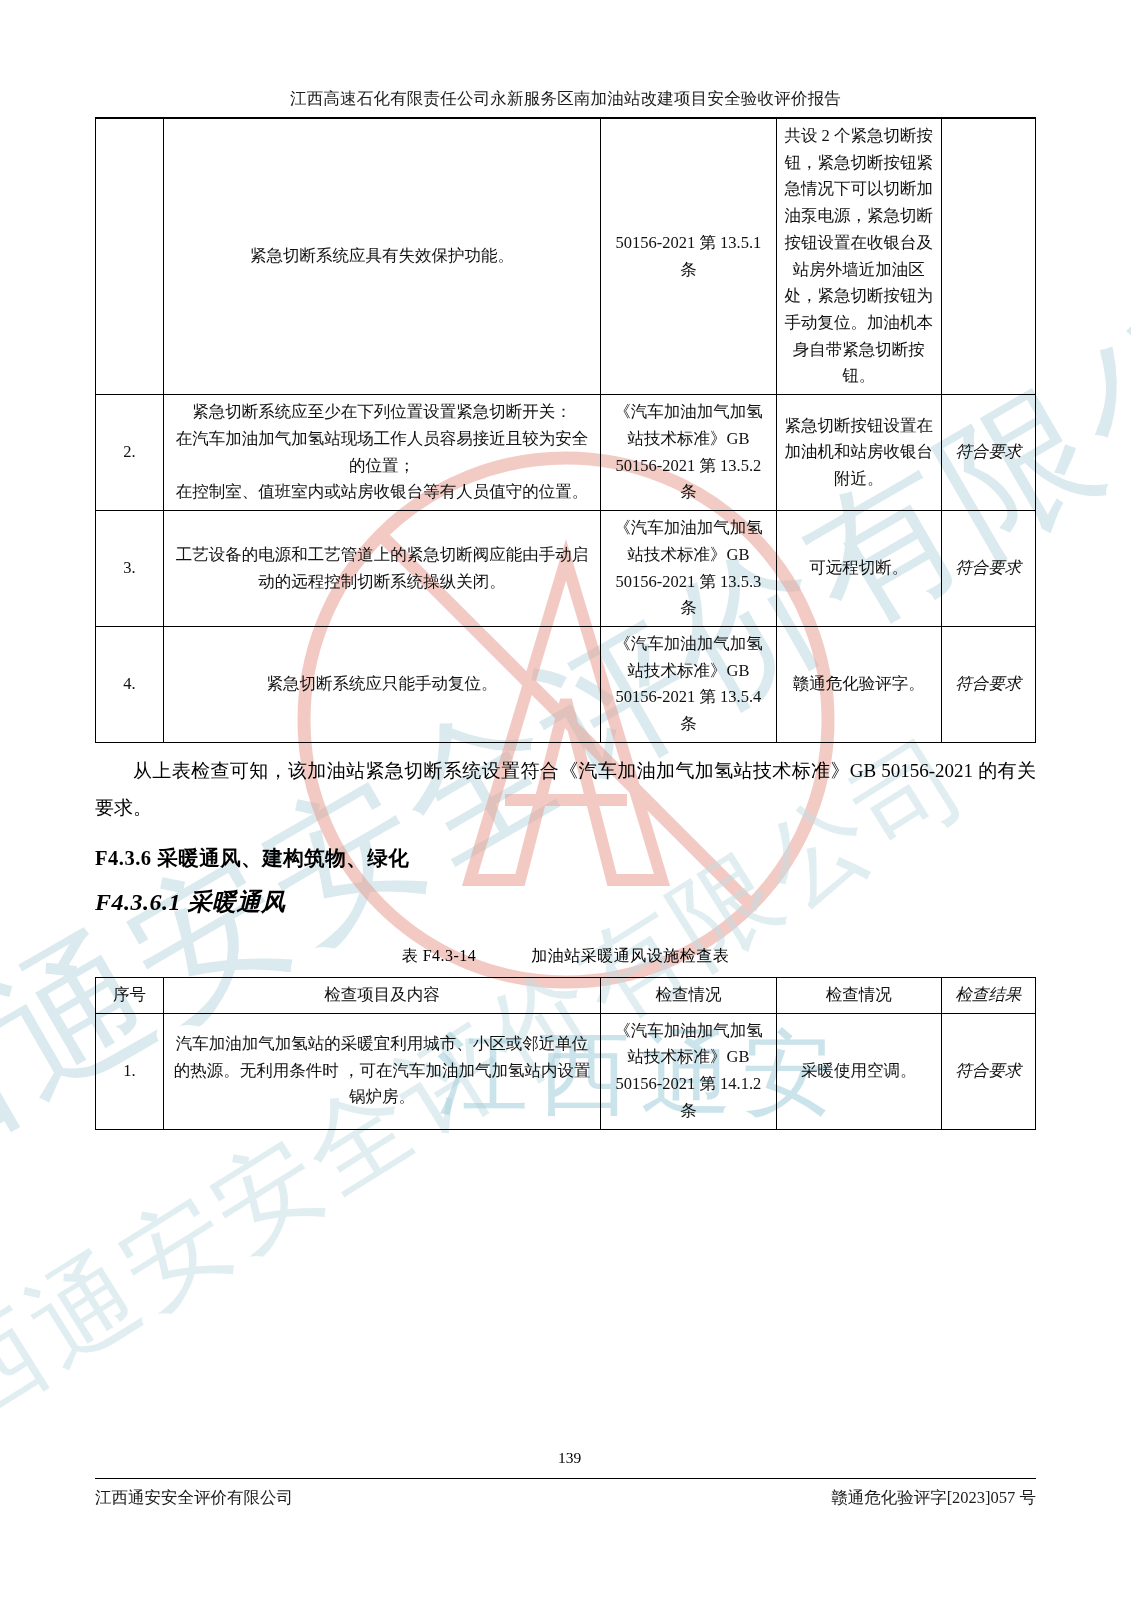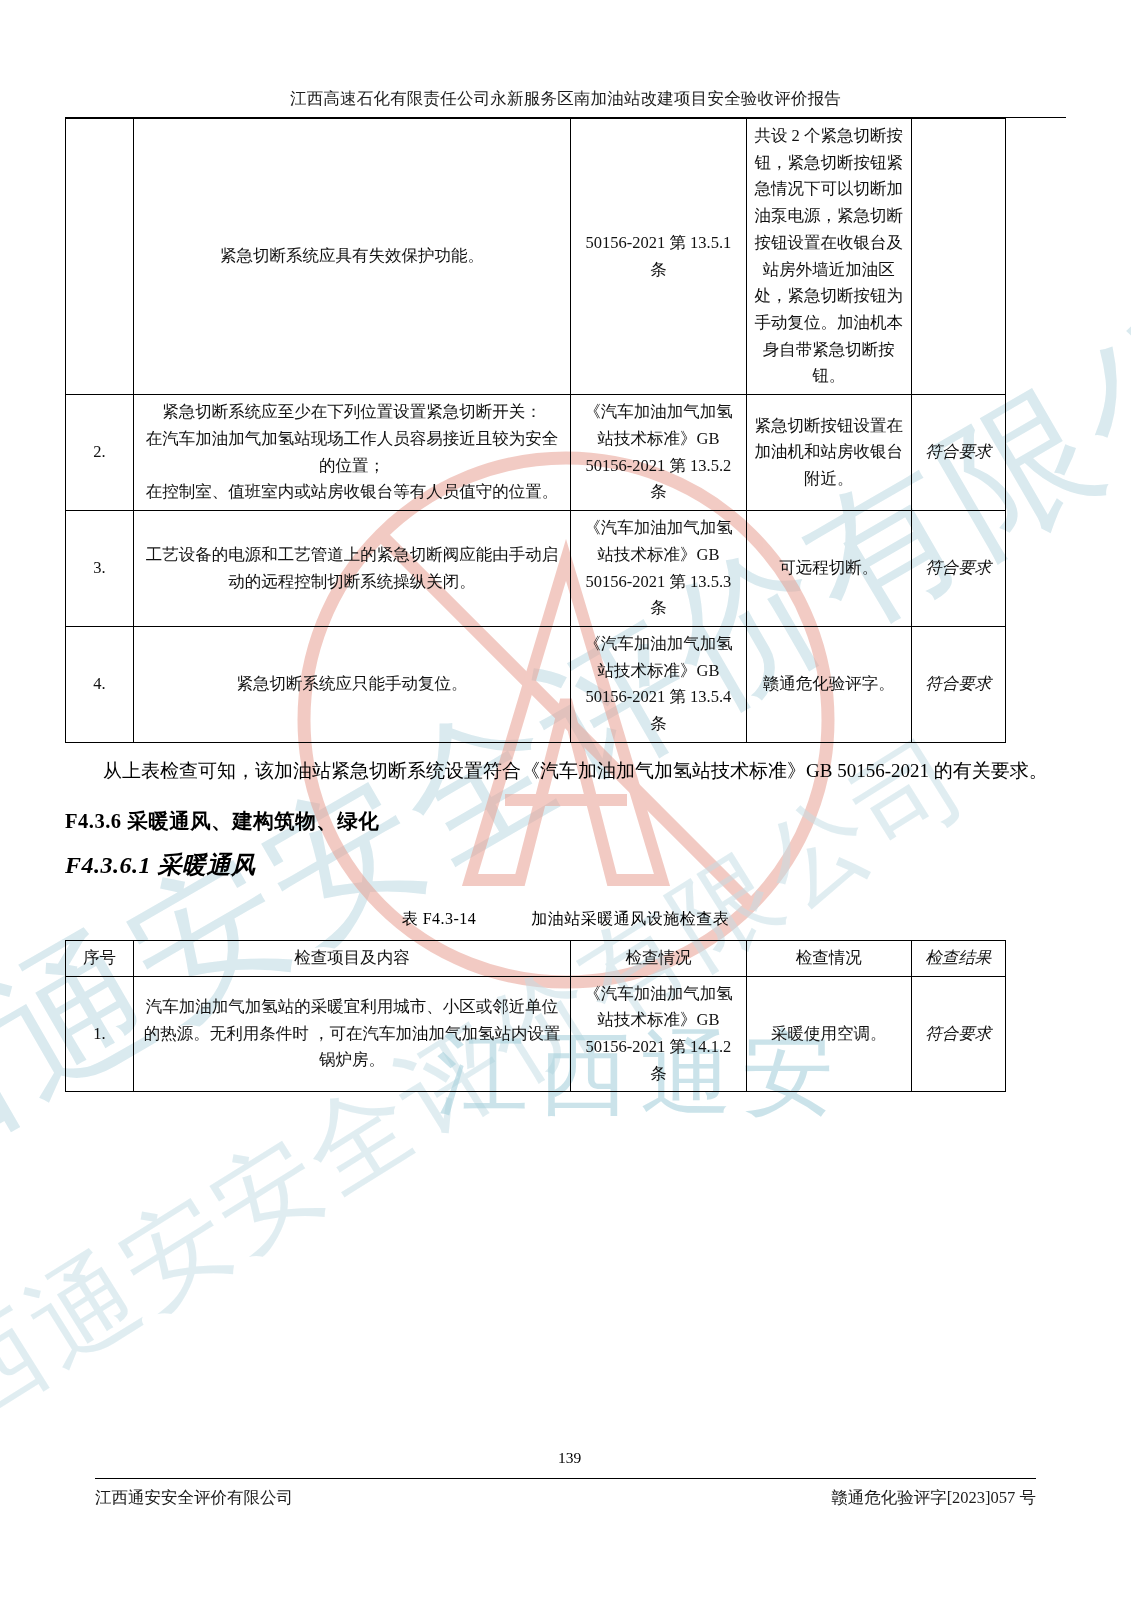--- a/index.html
+++ b/index.html
@@ -23,21 +23,21 @@
     position: absolute;
     left: 0; top: 0;
     width: 1131px; height: 1600px;
     pointer-events: none;
     z-index: 0;
   }
 
   .content {
     position: relative;
     z-index: 2;
-    padding: 0 65px;
+    padding: 0 95px;
     box-sizing: border-box;
   }
 
   
   .header {
     padding-top: 88px;
     text-align: center;
     font-size: 16.5px;
     letter-spacing: 0.2px;
     color: #1a1a1a;

